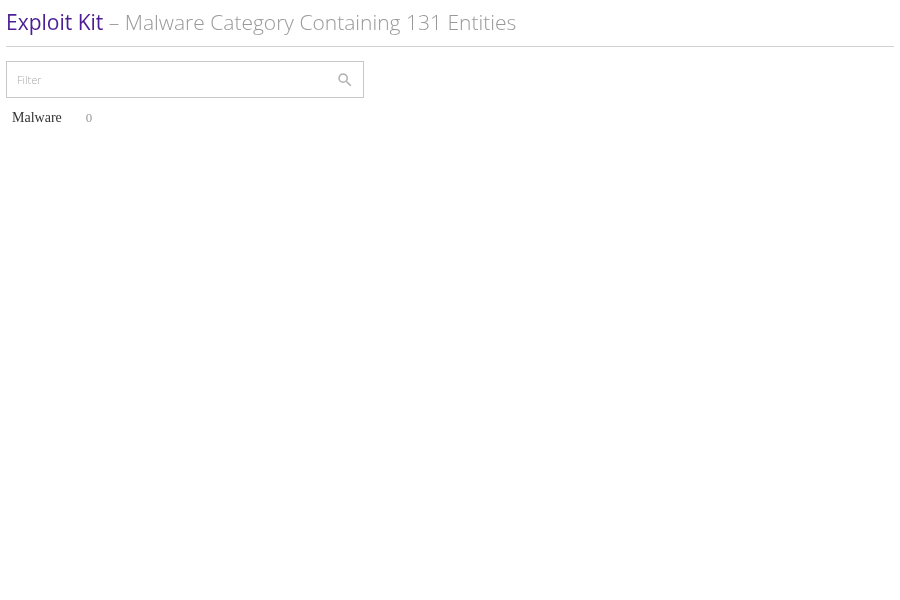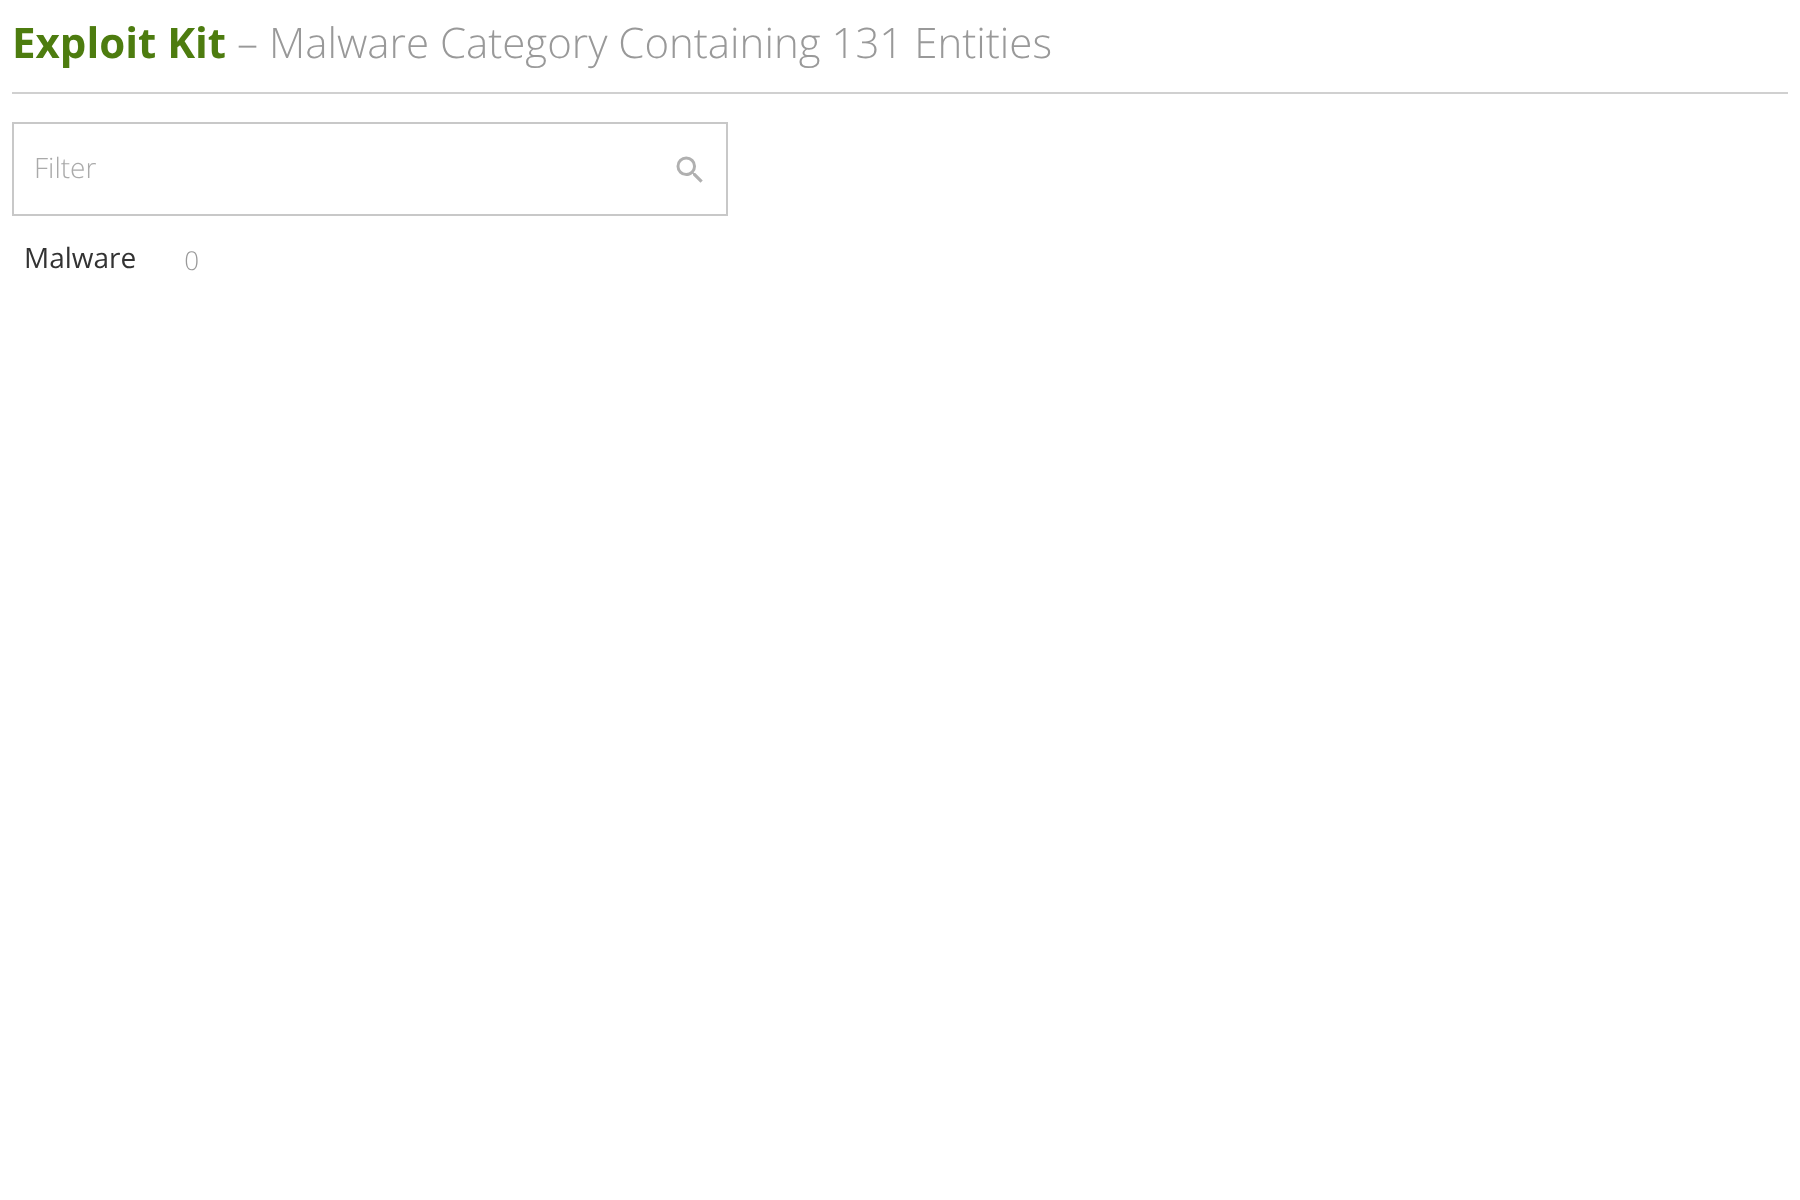--- a/index.html
+++ b/index.html
@@ -17,34 +17,34 @@
     }
     .header {
       font-size: 21px;
       color: #999999;
       padding-bottom: 10px;
       border-bottom: 1px solid #d0d0d0;
       margin-bottom: 14px;
       font-weight: 300;
     }
     .header-title {
-      color: #4d7c0f;
-      font-weight: 700;
+      color: #4c1d95;
+      font-weight: 400;
     }
     .filter-wrap {
       position: relative;
       width: 358px;
       margin-bottom: 10px;
     }
     .filter-input {
       width: 100%;
-      height: 47px;
+      height: 37px;
       border: 1px solid #c8c8c8;
       padding: 6px 40px 6px 10px;
-      font-size: 14px;
+      font-size: 11px;
       color: #555;
       outline: none;
       font-family: inherit;
       font-weight: 300;
     }
     .filter-input::placeholder {
       color: #aaaaaa;
     }
     .search-icon {
       position: absolute;
@@ -54,20 +54,21 @@
       width: 18px;
       height: 18px;
       fill: #b0b0b0;
       pointer-events: none;
     }
     .row {
       display: flex;
       align-items: center;
       gap: 24px;
       padding: 2px 6px;
+      font-family: Liberation Serif, serif;
     }
     .row-label {
       font-size: 14px;
       color: #333333;
       font-weight: 400;
     }
     .row-count {
       font-size: 13px;
       color: #999999;
       font-weight: 300;

